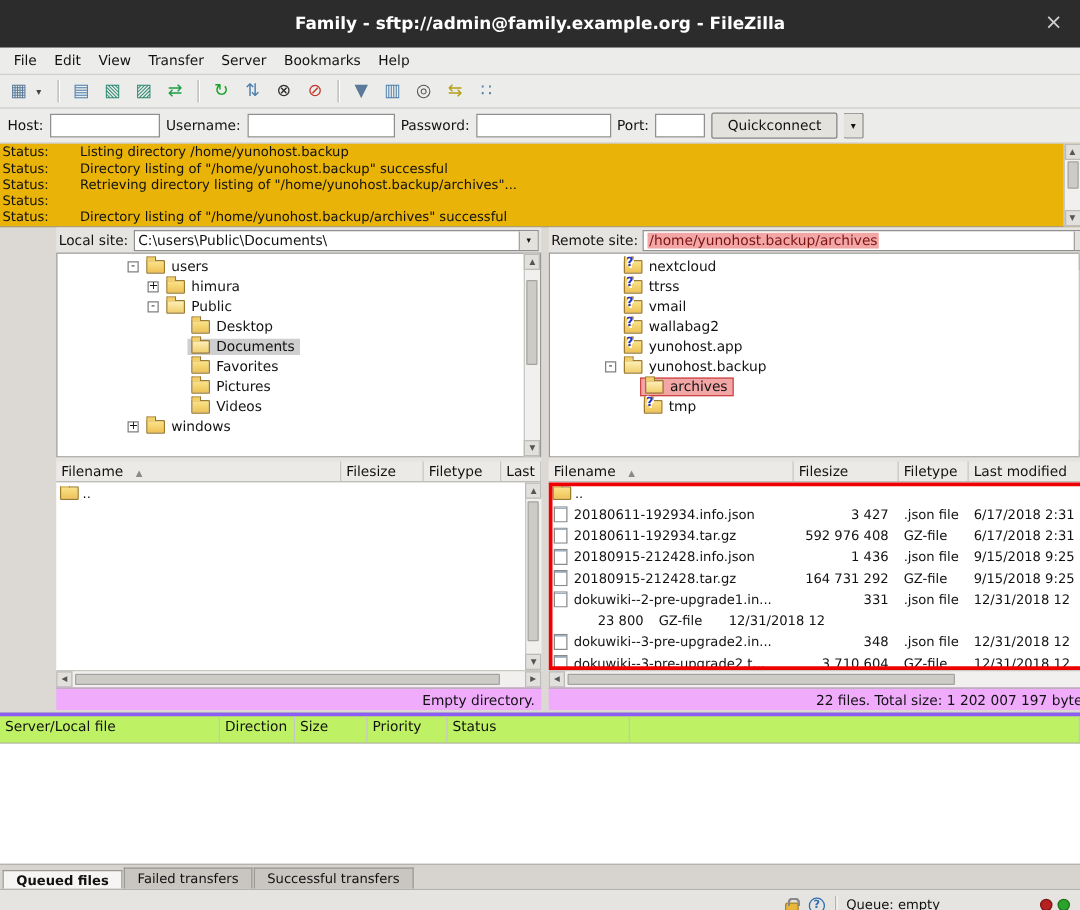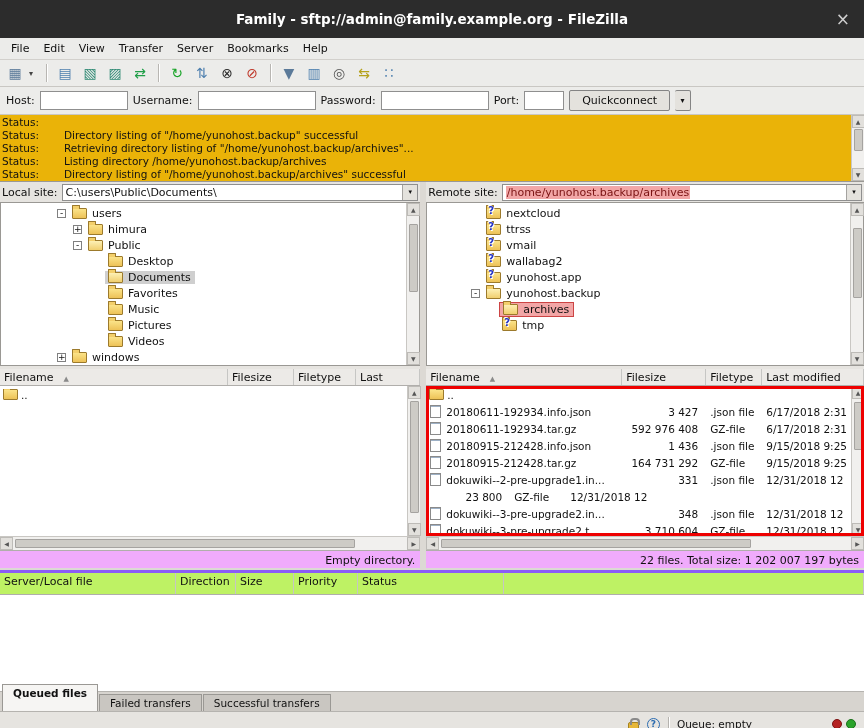--- a/index.html
+++ b/index.html
@@ -58,21 +58,21 @@
   .hsb{height:14px;background:#f1f0ee;border-top:1px solid #c9c7c3;
     display:flex;align-items:center;flex:none;}
   .sbtn{width:13px;height:13px;font-size:6px;line-height:12px;text-align:center;color:#555;
     background:#e2e0dc;border:1px solid #bdbbb7;flex:none;}
   .sthumb{width:9px;background:#cdcbc6;border:1px solid #a5a3a0;border-radius:1px;flex:none;}
   .sbot{margin-top:auto;}
   .hthumb{height:9px;background:#cdcbc6;border:1px solid #a5a3a0;border-radius:1px;flex:none;}
   .hbot{margin-left:auto;}
 
   
-  .panes{height:388px;display:flex;background:#dcd9d4;flex:none;}
+  .panes{height:388px;display:flex;background:#dcd9d4;flex:none;padding-left:45px;}
   .pane{display:flex;flex-direction:column;}
   .pane.local{width:437px;}
   .splitter{width:6px;flex:none;}
   .pane.remote{flex:1;}
 
   .siterow{height:20px;background:#e6e4e0;display:flex;align-items:center;gap:4px;
     padding:0 2px;flex:none;}
   .sitelabel{white-space:nowrap;}
   .combo{flex:1;height:17px;background:#fff;border:1px solid #8f8f8f;
     display:flex;align-items:center;overflow:hidden;}
@@ -130,21 +130,21 @@
   
   .qhead{height:25px;background:#bef264;border-top:3px solid #8b5cf6;
     border-bottom:1px solid #b0aeab;display:flex;flex:none;overflow:hidden;}
   .qc1{width:176px;flex:none}.qc2{width:60px;flex:none}.qc3{width:200px;flex:none}
   .qc4{width:58px;flex:none}.qc5{width:64px;flex:none}.qc6{width:146px;flex:none}.qcf{flex:1}
   .qbody{height:96px;background:#fff;flex:none;}
   .tabs{height:20px;background:#d7d4cf;border-top:1px solid #b5b3af;
     display:flex;align-items:flex-end;padding-left:2px;gap:1px;flex:none;}
   .tab{height:17px;line-height:16px;padding:0 10px;background:#c9c6c1;
     border:1px solid #9a9894;border-bottom:none;font-size:10.5px;white-space:nowrap;}
-  .tab.active{background:#f6f5f3;font-weight:bold;height:27px;}
+  .tab.active{background:#f6f5f3;font-weight:bold;height:15px;}
 
   
   .statusbar{height:25px;background:#e6e4e0;border-top:1px solid #b5b3af;
     display:flex;align-items:center;padding:0 8px;font-size:10.5px;flex:none;}
   .sbright{margin-left:auto;display:flex;align-items:center;gap:8px;}
   .sbsep{width:1px;height:14px;background:#b5b3af;box-shadow:1px 0 0 #fff;}
   .lock{width:11px;height:8px;background:#e6b73a;border:1px solid #a5831f;border-radius:2px;
     position:relative;margin-top:4px;flex:none;}
   .lock::before{content:"";position:absolute;left:1px;top:-5px;width:6px;height:5px;
     border:2px solid #8a8a8a;border-bottom:none;border-radius:4px 4px 0 0;}
@@ -204,32 +204,32 @@
   <span>Port:</span>
   <input class="qc-port" style="">
   <span class="qbtn">Quickconnect</span>
   <span class="qbtn-caret">▾</span>
 </div>
 
 <div class="log">
   <div class="loglines">
     <div class="logline">
       <span class="logtype">Status:</span>
+      <span class="logmsg">Listing directory /home/yunohost.backup</span>
     </div>
     <div class="logline">
       <span class="logtype">Status:</span>
       <span class="logmsg">Directory listing of "/home/yunohost.backup" successful</span>
     </div>
     <div class="logline">
       <span class="logtype">Status:</span>
       <span class="logmsg">Retrieving directory listing of "/home/yunohost.backup/archives"...</span>
     </div>
     <div class="logline">
       <span class="logtype">Status:</span>
-      <span class="logmsg">Listing directory /home/yunohost.backup/archives</span>
     </div>
     <div class="logline">
       <span class="logtype">Status:</span>
       <span class="logmsg">Directory listing of "/home/yunohost.backup/archives" successful</span>
     </div>
   </div>
   <div class="vsb">
     <span class="sbtn">▲</span>
     <span class="sthumb" style="height:22px;margin-top:1px"></span>
     <span class="sbtn sbot">▼</span>
@@ -282,27 +282,20 @@
           <span class="grp">
               <span class="fold open"></span>
               <span class="tl">Documents</span>
             </span>
         </div>
         <div class="titem ind3">
           <span class="spc"></span>
           <span class="grp">
               <span class="fold"></span>
               <span class="tl">Favorites</span>
-            </span>
-        </div>
-        <div class="titem ind3">
-          <span class="spc"></span>
-          <span class="grp">
-              <span class="fold"></span>
-              <span class="tl">Music</span>
             </span>
         </div>
         <div class="titem ind3">
           <span class="spc"></span>
           <span class="grp">
               <span class="fold"></span>
               <span class="tl">Pictures</span>
             </span>
         </div>
         <div class="titem ind3">

